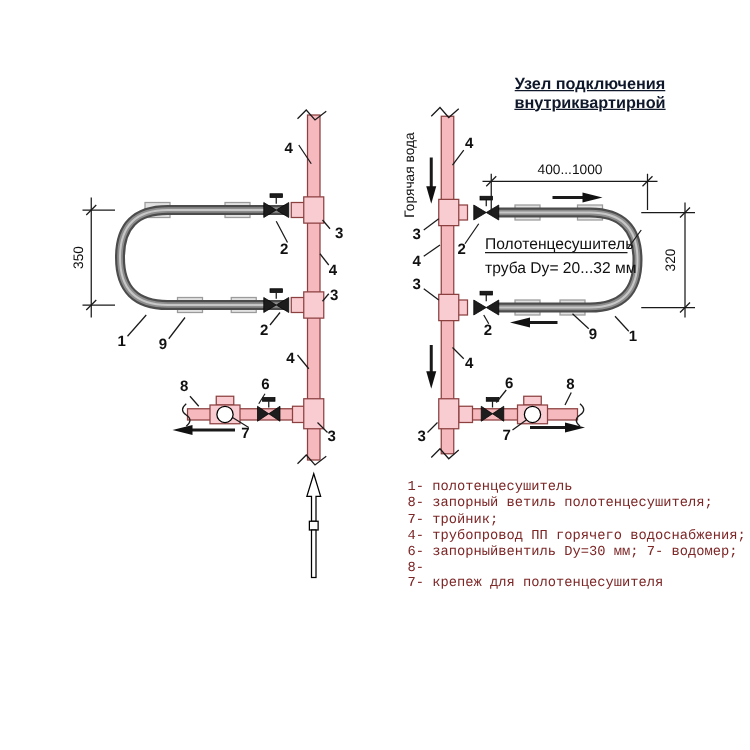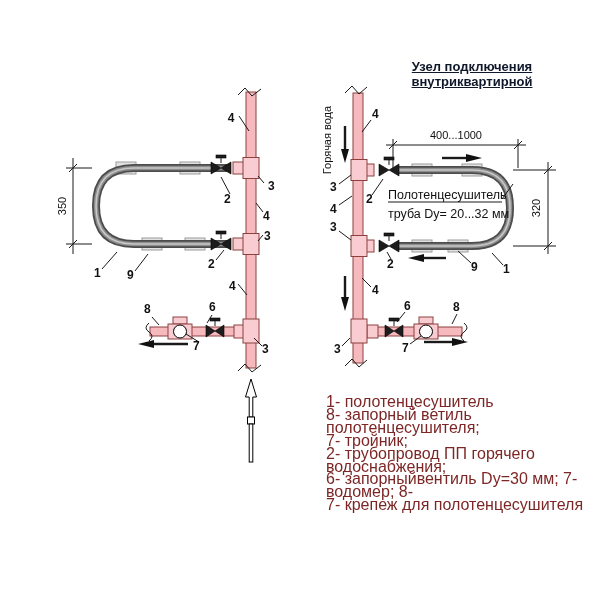--- a/index.html
+++ b/index.html
@@ -2,22 +2,22 @@
 <html><head>
 <meta charset="utf-8">
 <style>
   html,body{margin:0;padding:0;background:#fff;}
   #canvas{position:relative;width:600px;height:600px;background:#fff;overflow:hidden;
           font-family:"Liberation Sans",sans-serif;}
   .abs{position:absolute;}
   #title-block{left:348px;top:60px;width:248px;text-align:center;color:#0f172a;
                font-size:13px;font-weight:bold;line-height:14.5px;}
   #title-block div{text-decoration:underline;}
-  #legend-block{left:326px;top:396px;width:272px;color:#7d2626;font-size:16px;
-                line-height:12.9px;}
+  #legend-block{left:326px;top:384px;width:272px;color:#7d2626;font-size:11px;
+                line-height:12.9px;font-family:Liberation Mono, monospace;}
   svg{position:absolute;left:0;top:0;}
   .pk{fill:#f5b9be;stroke:#8d4040;stroke-width:1;}
   .pk2{fill:#f8ccd0;stroke:#8d4040;stroke-width:1;}
   .ln{stroke:#1a1a1a;stroke-width:1;fill:none;}
   .thk{stroke:#1a1a1a;stroke-width:2.4;fill:none;}
   .lbl{font:bold 12px "Liberation Sans",sans-serif;fill:#111;}
   .dim{font:11px "Liberation Sans",sans-serif;fill:#111;}
   .note{font:12.5px "Liberation Sans",sans-serif;fill:#111;}
   .blk{fill:#1d1d1d;stroke:#000;stroke-width:.6;}
   .clamp{fill:#e2e2e2;stroke:#9b9b9b;stroke-width:1;}
@@ -262,18 +262,18 @@
 
   <div class="abs" id="title-block">
     <div>Узел подключения</div>
     <div>внутриквартирной</div>
   </div>
 
   <div class="abs" id="legend-block">
     <div>1- полотенцесушитель</div>
     <div>8- запорный ветиль полотенцесушителя;</div>
     <div>7- тройник;</div>
-    <div>2- трубопровод ПП горячего водоснабжения;</div>
+    <div>4- трубопровод ПП горячего водоснабжения;</div>
     <div>6- запорныйвентиль Dy=30 мм; 7- водомер; 8-</div>
     <div>7- крепеж для полотенцесушителя</div>
   </div>
 
 </div>
 
 </body></html>

